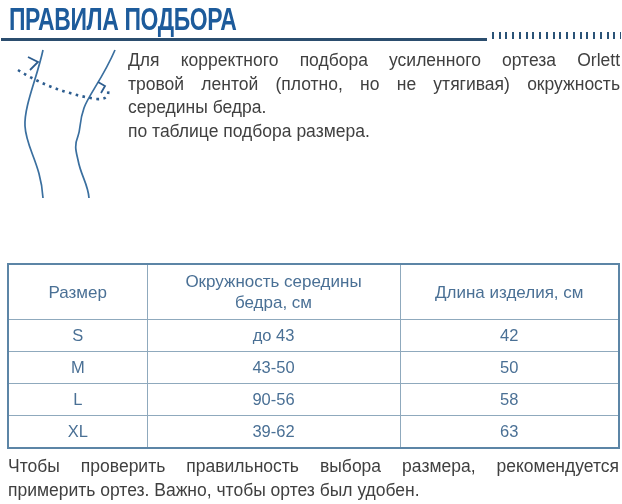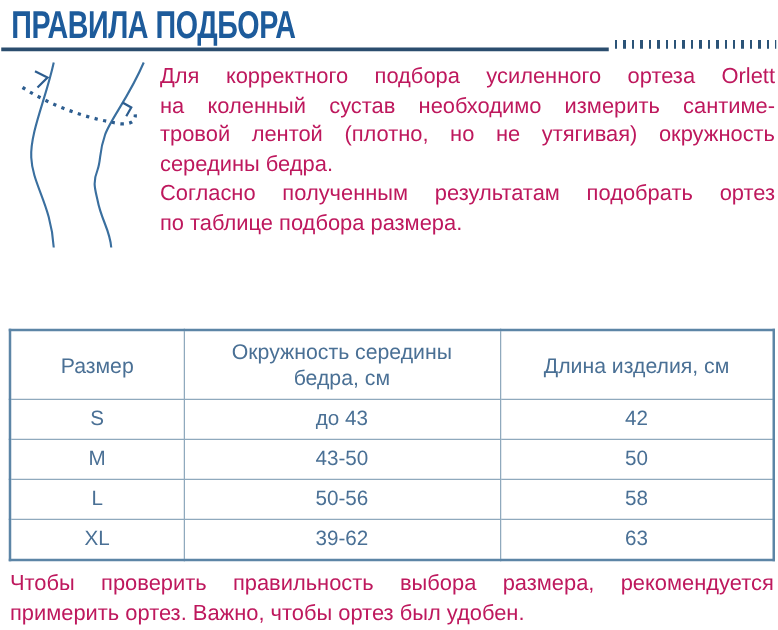--- a/index.html
+++ b/index.html
@@ -15,21 +15,21 @@
     letter-spacing:-0.5px;transform:scaleX(0.74);transform-origin:0 0;
   }
   .sec-rule{position:absolute;left:1px;top:35px;width:486px;height:2.5px;background:#2b4d6e;}
   .sec-ticks{
     position:absolute;left:492px;top:29px;width:129px;height:7px;
     background:repeating-linear-gradient(to right,#2b5377 0 2px,transparent 2px 6.74px);
   }
   #head-rules{top:3px;}
   #head-table{top:211px;}
   
-  .copy{position:absolute;color:#be185d;font-size:17.5px;line-height:23.5px;}
+  .copy{position:absolute;color:#404040;font-size:17.5px;line-height:23.5px;}
   #intro{left:128px;top:49px;width:492px;}
   #footer-note{left:8px;top:455px;width:611px;}
   .jl{text-align:justify;text-align-last:justify;}
   .jl.end{text-align-last:left;}
   
   #leg-illustration{position:absolute;left:8px;top:48px;width:114px;height:152px;}
   
   .size-table{
     position:absolute;left:7px;top:263px;width:611px;
     border-collapse:collapse;table-layout:fixed;
@@ -64,24 +64,22 @@
       <path d="M 35,2 C 29,30 16,58 17,78 C 18,100 33,116 35,150"></path>
       <path d="M 107,2 C 95,30 80,48 76,60 C 71,74 73,80 70,88 C 66,98 68,103 70,112 C 73,128 80,136 81,150"></path>
     </g>
     <path d="M 10,22 Q 45,44 88,51 Q 102,52 100,42" fill="none" stroke="#2d5d8f" stroke-width="2.6" stroke-dasharray="2.6 4.4"></path>
     <polyline points="20,9 30,14 22,22" fill="none" stroke="#2d5d8f" stroke-width="1.8"></polyline>
     <polyline points="90,34 97,38 93,45" fill="none" stroke="#2d5d8f" stroke-width="1.8"></polyline>
   </svg>
 
   <div class="copy" id="intro">
     <div class="jl">Для корректного подбора усиленного ортеза Orlett</div>
-    <div class="jl">на коленный сустав необходимо измерить сантиме-</div>
     <div class="jl">тровой лентой (плотно, но не утягивая) окружность</div>
     <div class="jl end">середины бедра.</div>
-    <div class="jl">Согласно полученным результатам подобрать ортез</div>
     <div class="jl end">по таблице подбора размера.</div>
   </div>
 
 
   <table class="size-table">
     <colgroup>
         <col class="c1">
         <col class="c2">
         <col class="c3">
       </colgroup>
@@ -98,21 +96,21 @@
         <td>до 43</td>
         <td>42</td>
       </tr>
       <tr>
         <td>M</td>
         <td>43-50</td>
         <td>50</td>
       </tr>
       <tr>
         <td>L</td>
-        <td>50-56</td>
+        <td>90-56</td>
         <td>58</td>
       </tr>
       <tr>
         <td>XL</td>
         <td>39-62</td>
         <td>63</td>
       </tr>
     </tbody>
   </table>
 

